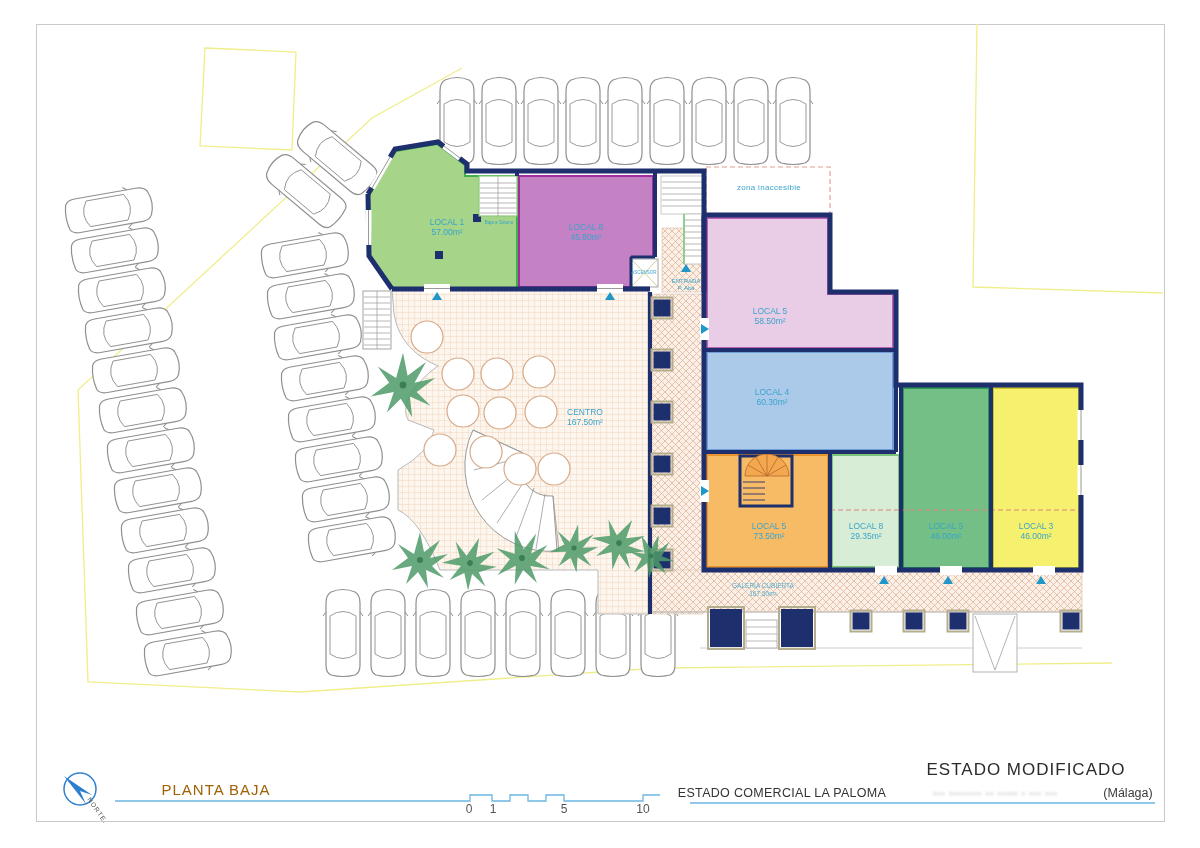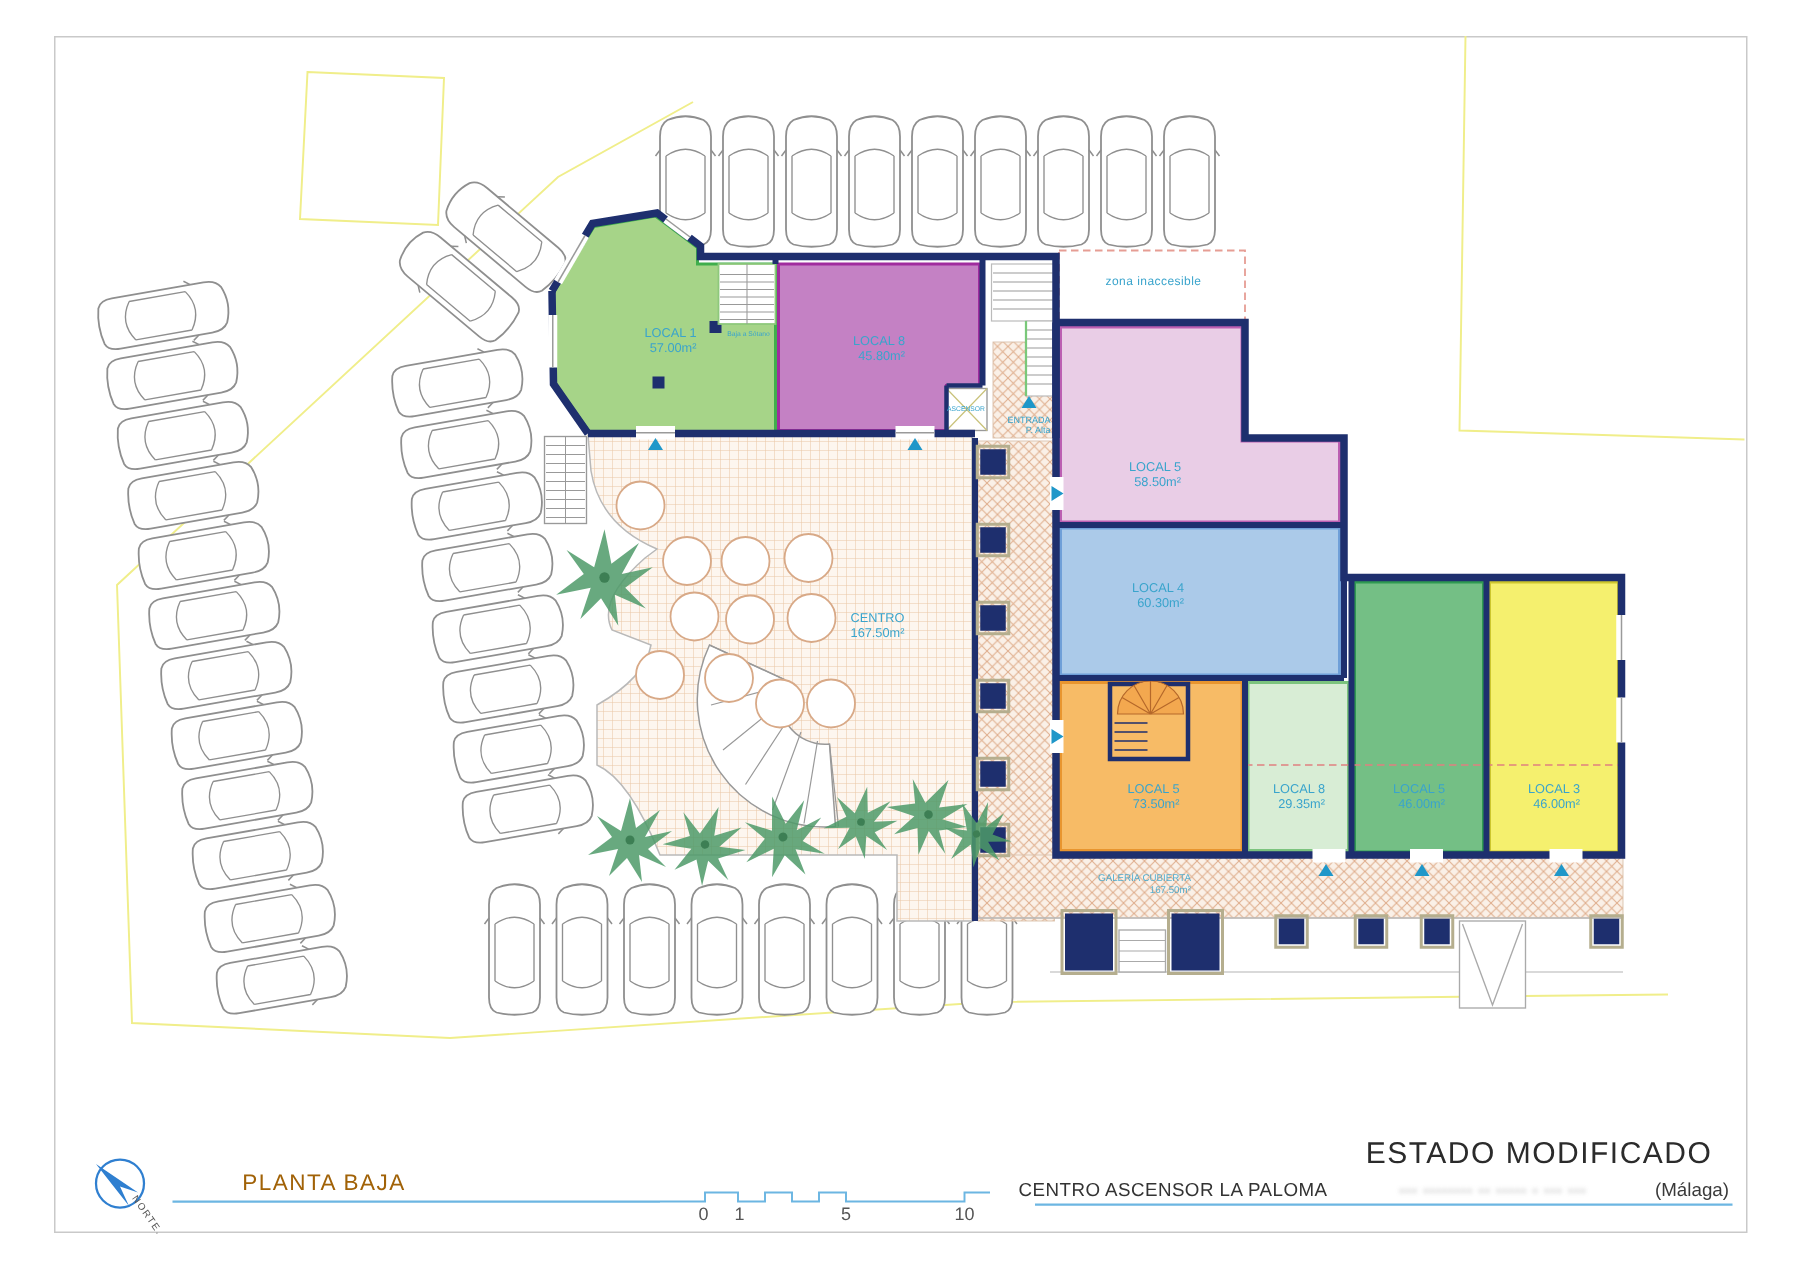--- a/index.html
+++ b/index.html
@@ -3,29 +3,29 @@
 <meta charset="utf-8">
 <style>
   html,body{margin:0;padding:0;background:#fff;}
   .canvas{position:relative;width:1200px;height:848px;background:#ffffff;
           font-family:"Liberation Sans",sans-serif;overflow:hidden;}
   .sheet-border{position:absolute;left:36px;top:24px;width:1127px;height:796px;
           border:1px solid #c9c9c9;}
   svg{position:absolute;left:0;top:0;}
   .lbl{position:absolute;transform:translate(-50%,-50%);text-align:center;
        color:#3aa4cc;font-size:8.5px;line-height:1.2;white-space:nowrap;}
-  .lbl span{display:block;text-align:right;}
+  .lbl span{display:block;}
   .lbl-tiny{font-size:4.5px;}
   .lbl-small{font-size:6px;}
   .lbl-galeria{font-size:6.5px;opacity:.85;}
   .lbl-zona{font-size:8px;letter-spacing:.3px;}
   .title-floor{position:absolute;transform:translate(-50%,-50%);color:#a16207;
        font-size:15px;letter-spacing:1px;white-space:nowrap;}
   .title-status{position:absolute;transform:translate(-50%,-50%);color:#2b2b2b;
-       font-size:20px;letter-spacing:1px;white-space:nowrap;text-align:center;}
+       font-size:17px;letter-spacing:1px;white-space:nowrap;text-align:center;}
   .title-project{position:absolute;transform:translate(-50%,-50%);color:#333;
        font-size:12.5px;letter-spacing:.3px;white-space:nowrap;}
   .addr-blur{position:absolute;transform:translate(-50%,-50%);color:#4a4a4a;
        font-size:12.5px;filter:blur(1.8px);white-space:nowrap;}
   .addr-city{position:absolute;transform:translate(-50%,-50%);color:#3a3a3a;
        font-size:12.5px;white-space:nowrap;}
   .norte{position:absolute;color:#555;font-size:6.5px;letter-spacing:1px;
        transform:rotate(55deg);transform-origin:left top;white-space:nowrap;}
   .tick{position:absolute;transform:translate(-50%,-50%);color:#555;
        font-size:12px;white-space:nowrap;}
@@ -333,21 +333,21 @@
   <div class="lbl lbl-small" style="left:686px;top:285px">
     <span>ENTRADA</span>
       <span>P. Alta</span>
     </div>
   <div class="lbl lbl-tiny" style="left:499px;top:223px">
     <span>Baja a Sótano</span>
     </div>
 
   <div class="title-floor" style="left:216px;top:789px">PLANTA BAJA</div>
   <div class="title-status" style="left:1026px;top:770px">ESTADO MODIFICADO</div>
-  <div class="title-project" style="left:782px;top:793px">CENTRO ASCENSOR LA PALOMA</div>
+  <div class="title-project" style="left:782px;top:793px">ESTADO COMERCIAL LA PALOMA</div>
   <div class="addr-blur" style="left:995px;top:793px">··· ········ ·· ····· · ··· ···</div>
   <div class="addr-city" style="left:1128px;top:793px">(Málaga)</div>
   <div class="norte" style="left:92px;top:796px">NORTE.</div>
 
   <span class="tick" style="left:469px;top:809px">0</span>
   <span class="tick" style="left:493px;top:809px">1</span>
   <span class="tick" style="left:564px;top:809px">5</span>
   <span class="tick" style="left:643px;top:809px">10</span>
 </div>
 

